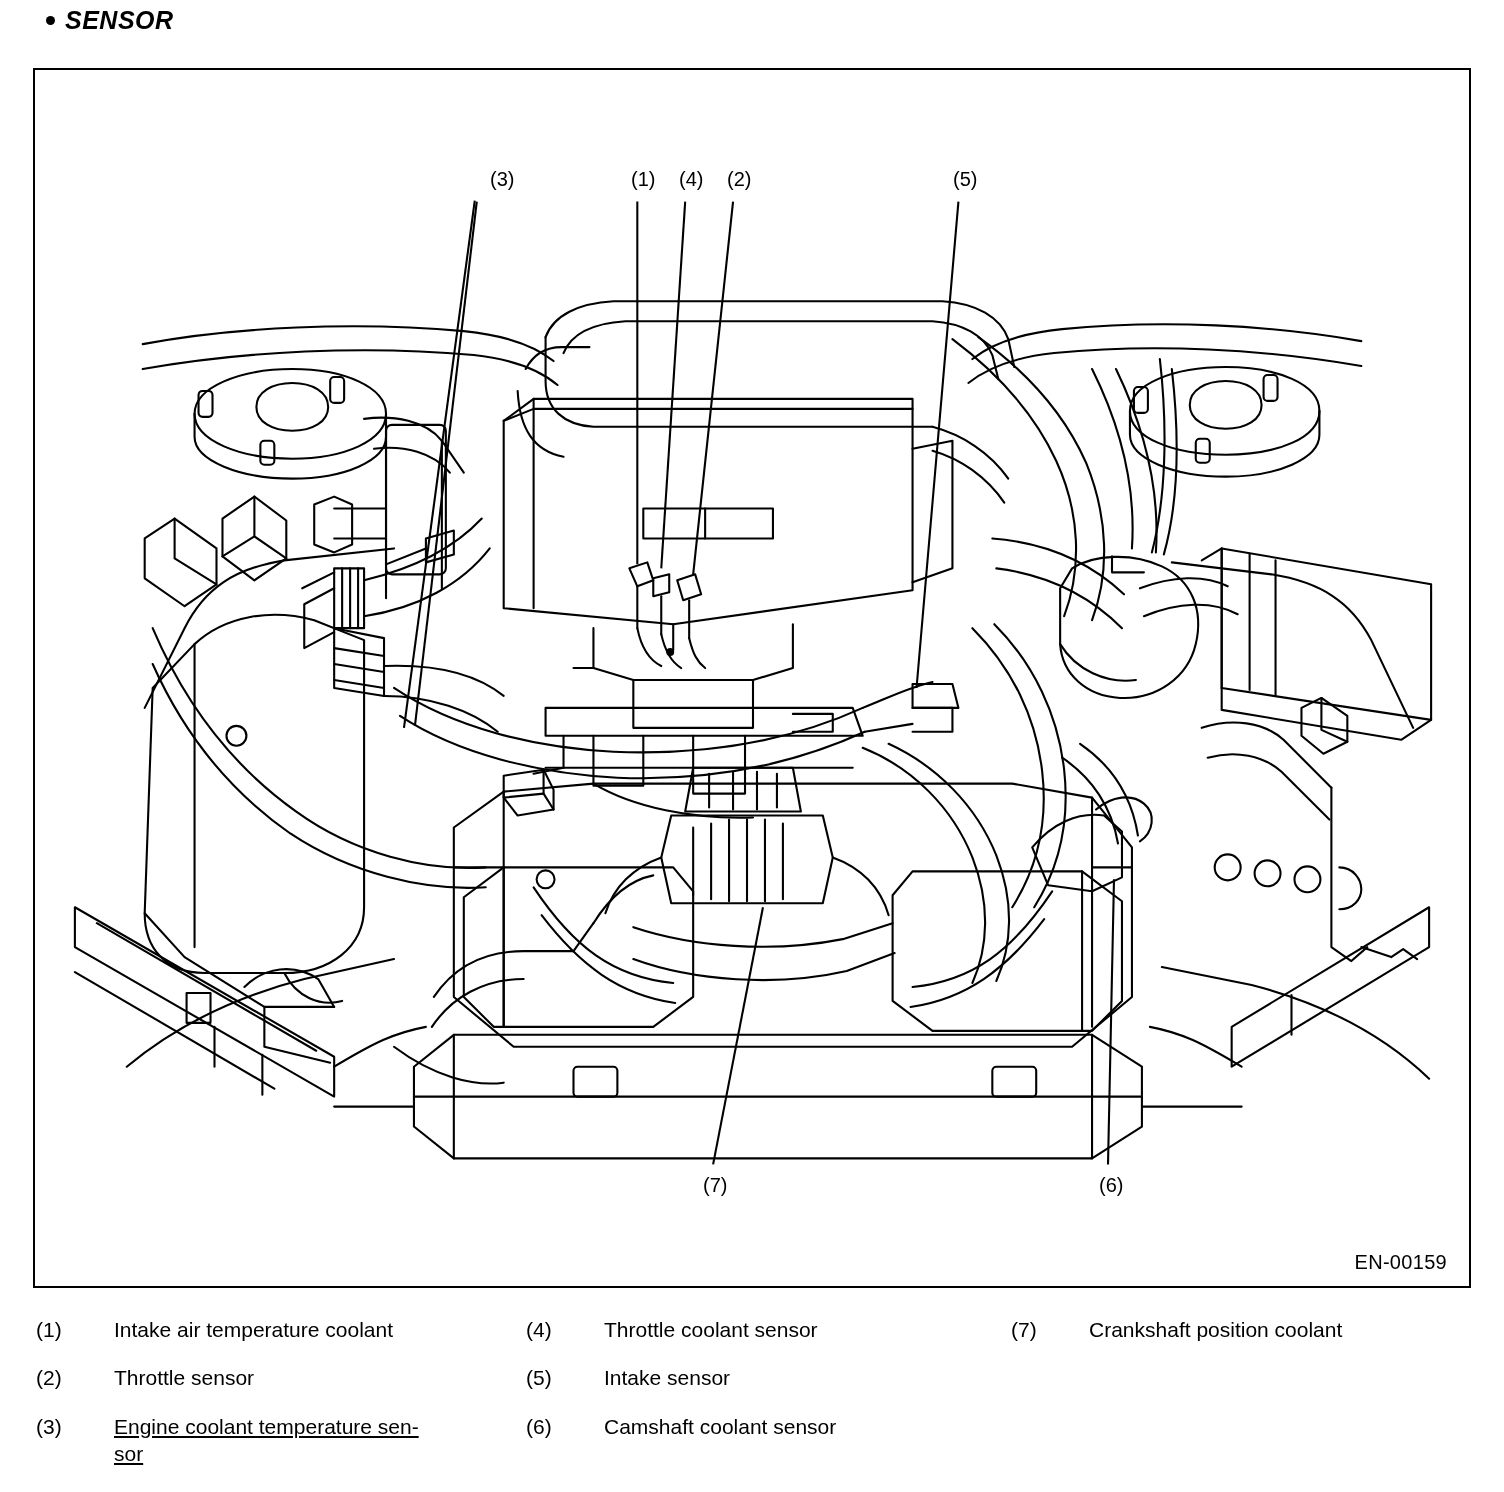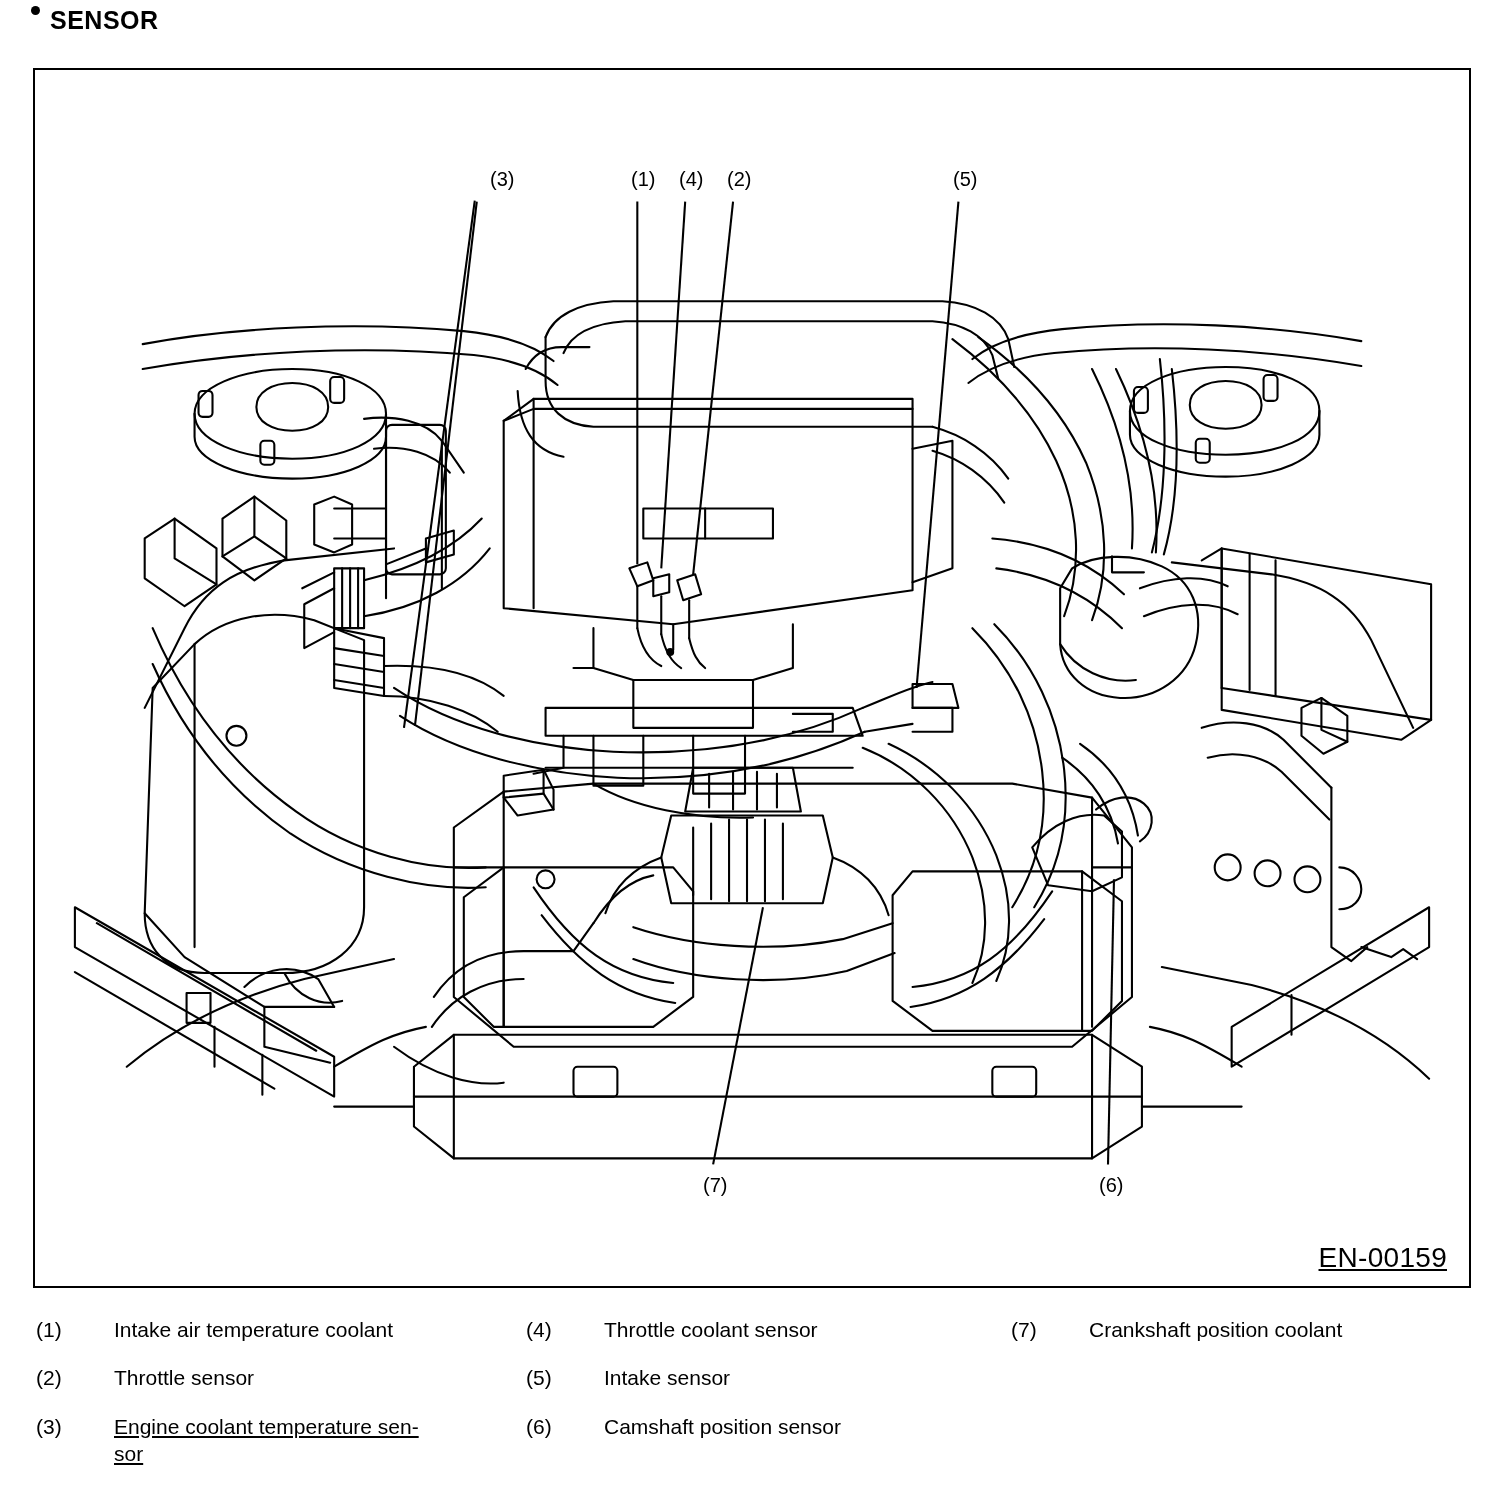--- a/index.html
+++ b/index.html
@@ -16,24 +16,26 @@
     overflow: hidden;
   }
   .page {
     position: relative;
     width: 1504px;
     height: 1492px;
   }
   
   .title-row {
     position: absolute;
-    left: 31px;
+    left: 46px;
     top: 6px;
     display: flex;
+    align-items: center;
     gap: 10px;
+    font-style: italic;
   }
   .bullet {
     width: 9px;
     height: 9px;
     background: #000;
     border-radius: 50%;
     display: inline-block;
   }
   .title-text {
     font-size: 25px;
@@ -55,23 +57,22 @@
     position: absolute;
     left: 0;
     top: 0;
     width: 100%;
     height: 100%;
   }
   .fig-code {
     position: absolute;
     right: 22px;
     bottom: 12px;
-    font-size: 28px;
+    font-size: 20px;
     letter-spacing: 0.3px;
-    text-decoration: underline;
   }
   
   .legend {
     position: absolute;
     left: 36px;
     top: 1316px;
     width: 1430px;
   }
   .legend-col {
     position: absolute;
@@ -392,21 +393,21 @@
       <div class="legend-item">
         <span class="legend-num">(4)</span>
         <span class="legend-label">Throttle coolant sensor</span>
       </div>
       <div class="legend-item">
         <span class="legend-num">(5)</span>
         <span class="legend-label">Intake sensor</span>
       </div>
       <div class="legend-item">
         <span class="legend-num">(6)</span>
-        <span class="legend-label">Camshaft position sensor</span>
+        <span class="legend-label">Camshaft coolant sensor</span>
       </div>
     </div>
 
     <div class="legend-col c3">
       <div class="legend-item">
         <span class="legend-num">(7)</span>
         <span class="legend-label">Crankshaft position coolant</span>
       </div>
     </div>
 

